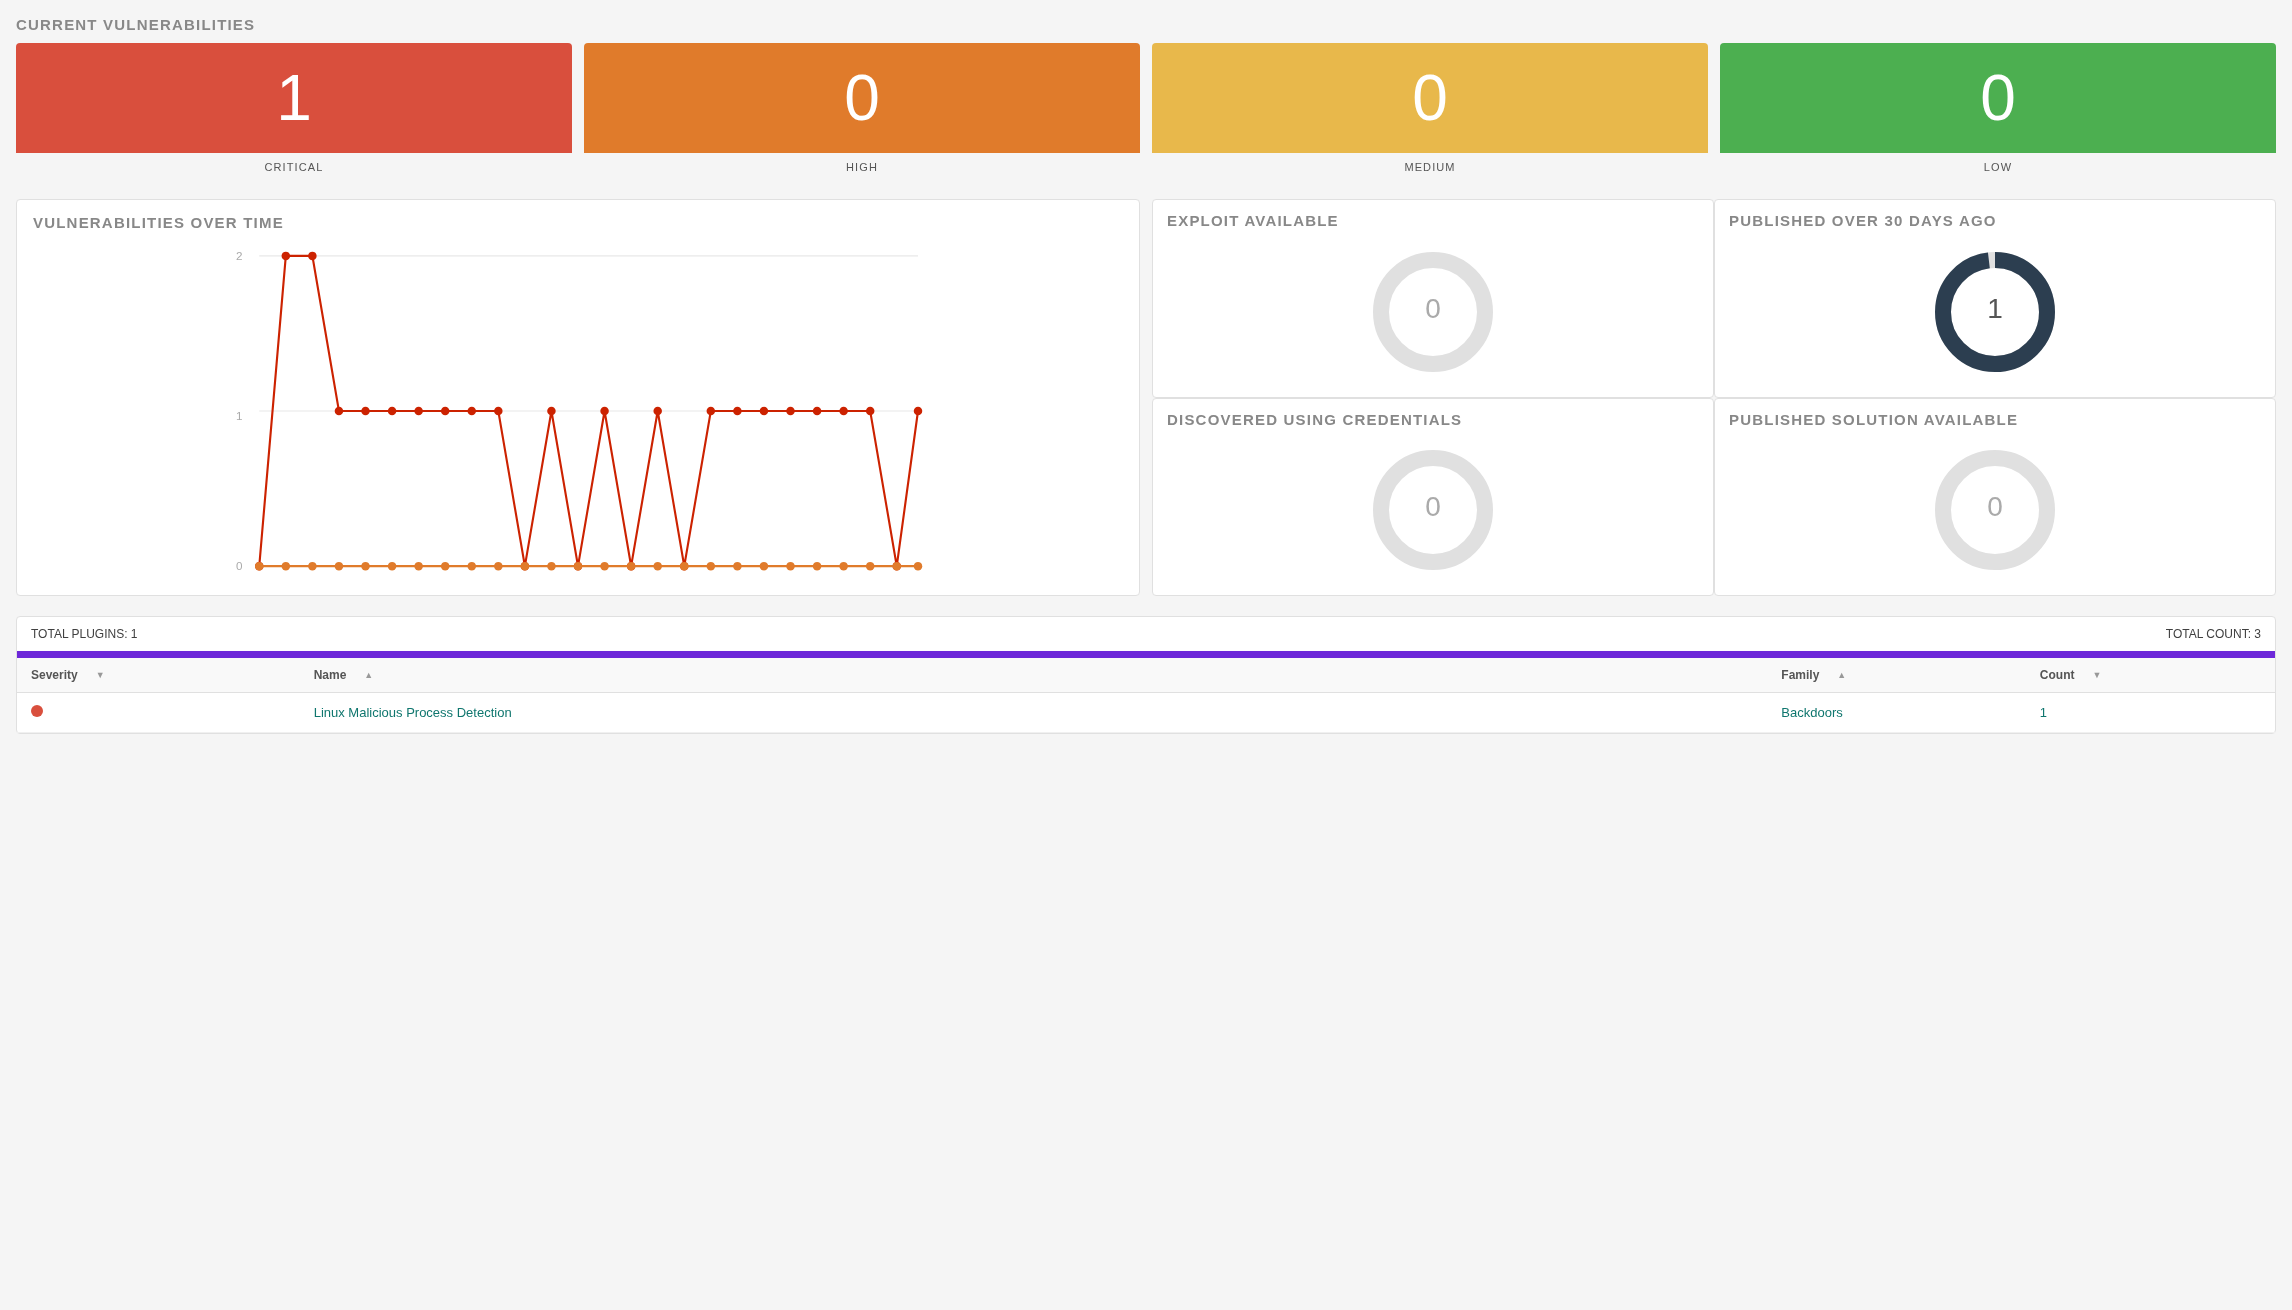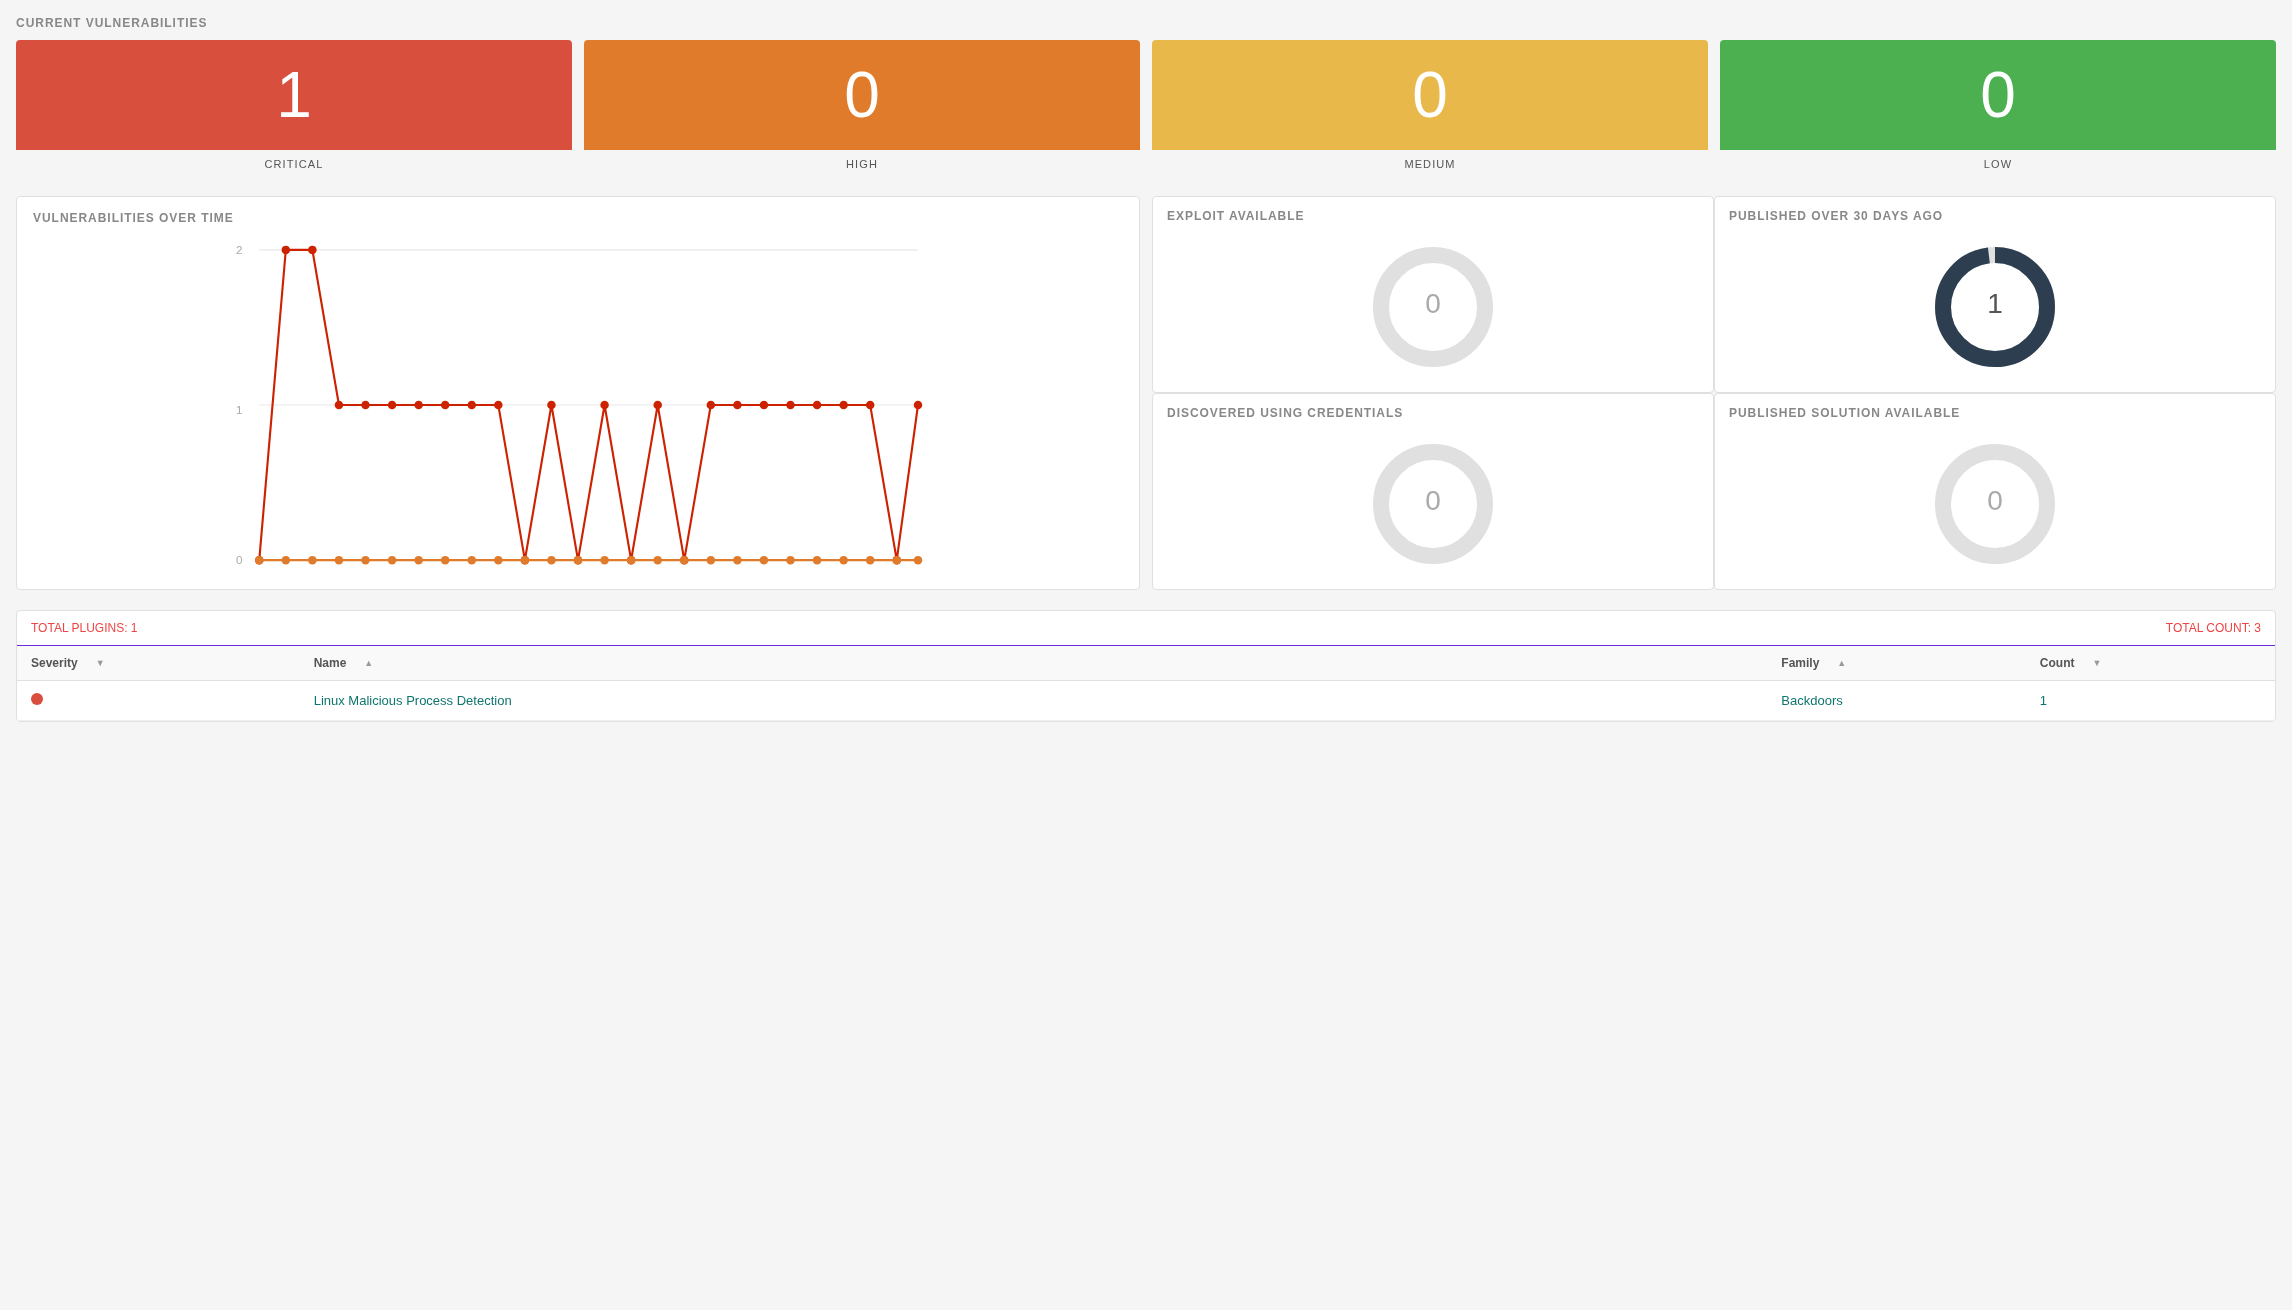--- a/index.html
+++ b/index.html
@@ -4,21 +4,21 @@
   <style>
     * { box-sizing: border-box; margin: 0; padding: 0; }
     body {
       font-family: -apple-system, BlinkMacSystemFont, 'Segoe UI', Helvetica, Arial, sans-serif;
       background: #f5f5f5;
       color: #333;
       padding: 16px;
     }
 
     .section-label {
-      font-size: 12px;
+      font-size: 15px;
       font-weight: 600;
       color: #888;
       letter-spacing: 0.08em;
       margin-bottom: 10px;
       text-transform: uppercase;
     }
 
     
     .vuln-cards {
       display: grid;
@@ -121,23 +121,23 @@
       background: white;
       border: 1px solid #e0e0e0;
       border-radius: 4px;
     }
 
     .table-header-bar {
       display: flex;
       justify-content: space-between;
       align-items: center;
       padding: 10px 14px;
-      border-bottom: 1px solid #6d28d9;
+      border-bottom: 7px solid #6d28d9;
       font-size: 12px;
-      color: #ef4444;
+      color: #404040;
       font-weight: 500;
     }
 
     table {
       width: 100%;
       border-collapse: collapse;
     }
 
     thead tr {
       background: #f9f9f9;

